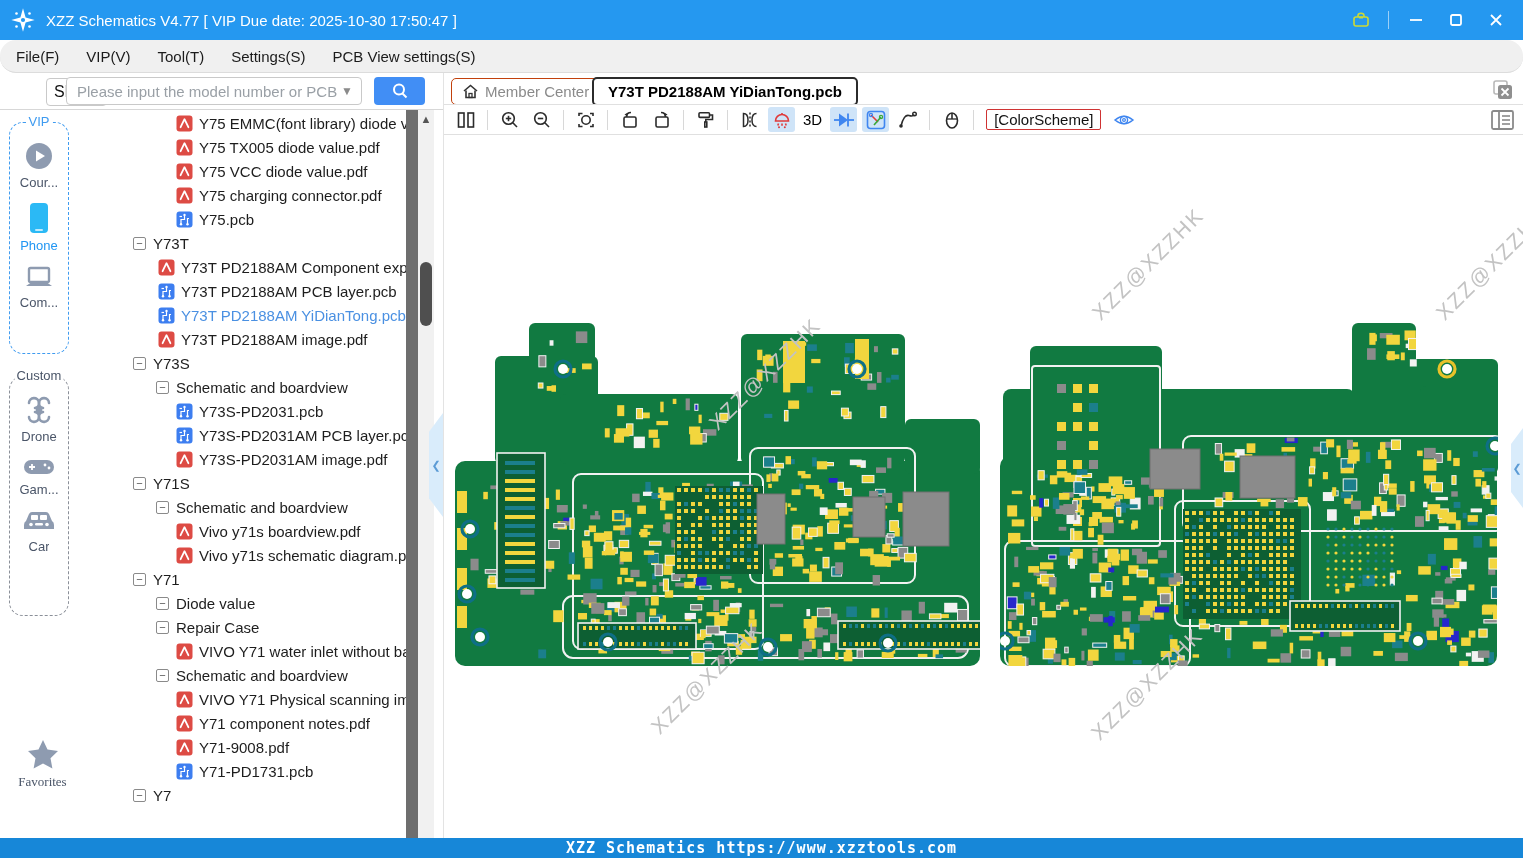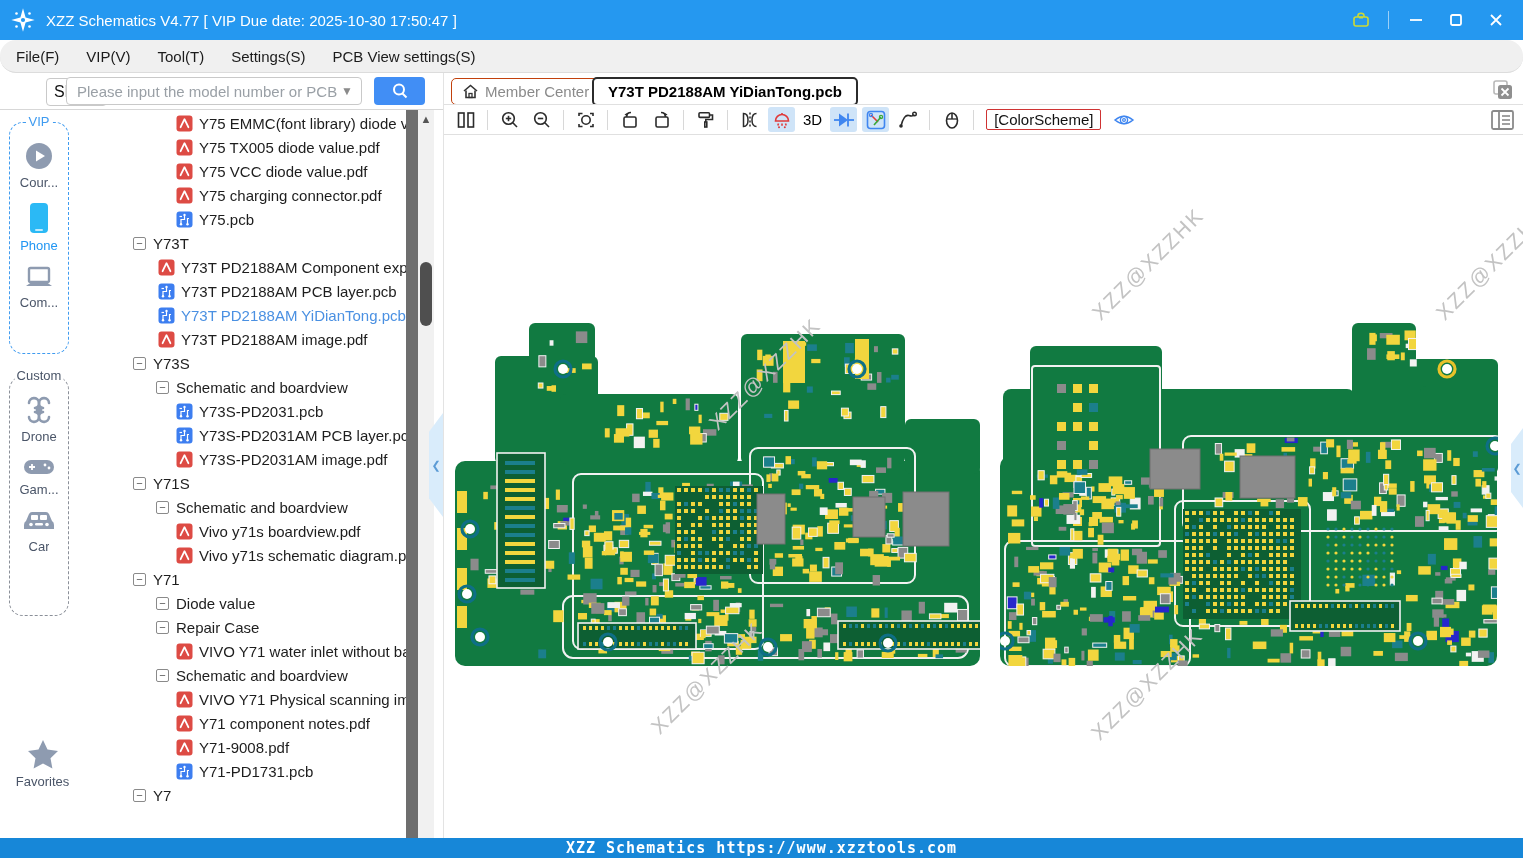--- a/index.html
+++ b/index.html
@@ -41,21 +41,21 @@
   .railgroup{position:absolute;left:9px;width:58px;border-radius:14px;padding-top:6px;}
   .railgroup.vip{border:1.5px dashed #3f9bf0;}
   .railgroup.custom{border:1.5px dashed #8a8f98;}
   .railtitle{position:absolute;top:-9px;left:50%;transform:translateX(-50%);background:#fff;padding:0 2px;
              font-size:13px;white-space:nowrap;}
   .railtitle.vip{color:#3f9bf0;}
   .railtitle.custom{color:#4a5568;}
   .railitem{display:flex;flex-direction:column;align-items:center;margin:12px 0 10px 0;gap:4px;}
   .raillabel{font-size:13px;color:#4a5568;max-width:62px;overflow:hidden;white-space:nowrap;}
   .raillabel.active{color:#2196f3;}
-  #favorites{left:0;top:628px;width:85px;display:flex;flex-direction:column;align-items:center;gap:4px;}
+  #favorites{left:0;top:628px;width:85px;display:flex;flex-direction:column;align-items:center;gap:4px;font-family:Liberation Serif, serif;}
   
   #tree{left:85px;top:110px;width:321px;height:728px;overflow:hidden;background:#fff;padding-top:1px;box-sizing:border-box;}
   .tree-row{height:24px;display:flex;align-items:center;white-space:nowrap;}
   .expander{width:13px;height:13px;border:1px solid #8a8a8a;border-radius:2px;box-sizing:border-box;
             display:flex;align-items:center;justify-content:center;margin-right:7px;flex:none;
             font-size:11px;line-height:10px;color:#555;background:#fff;}
   .ficon{width:17px;height:17px;margin-right:6px;flex:none;}
   .tlabel{font-size:15px;color:#1d1d1d;}
   .tree-row.selected .tlabel{color:#4a90e2;}
   

